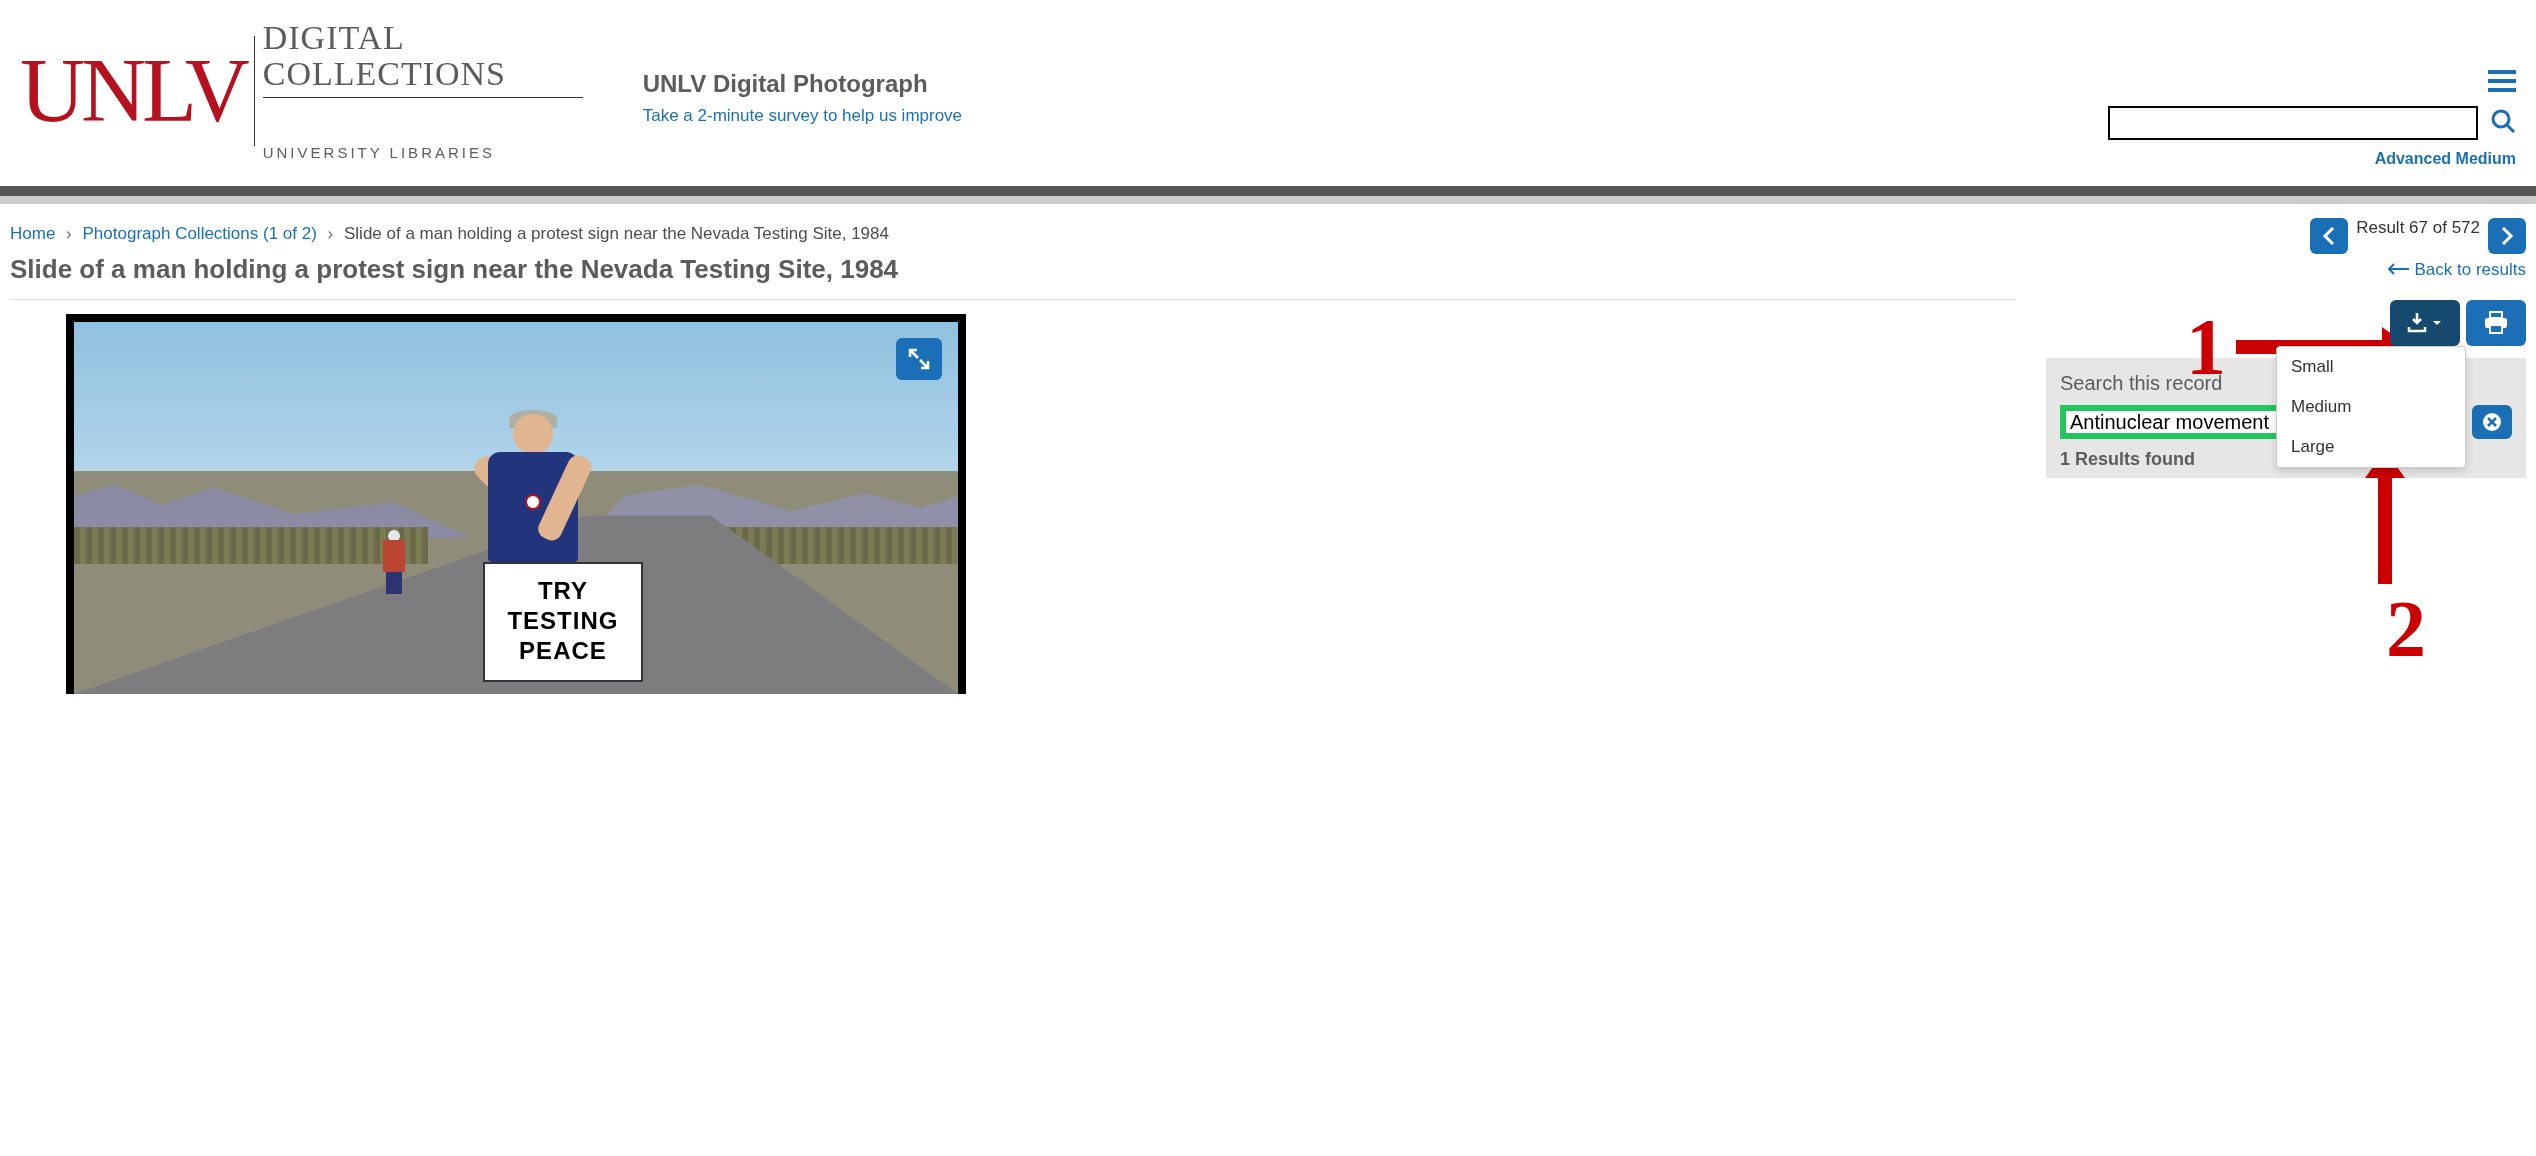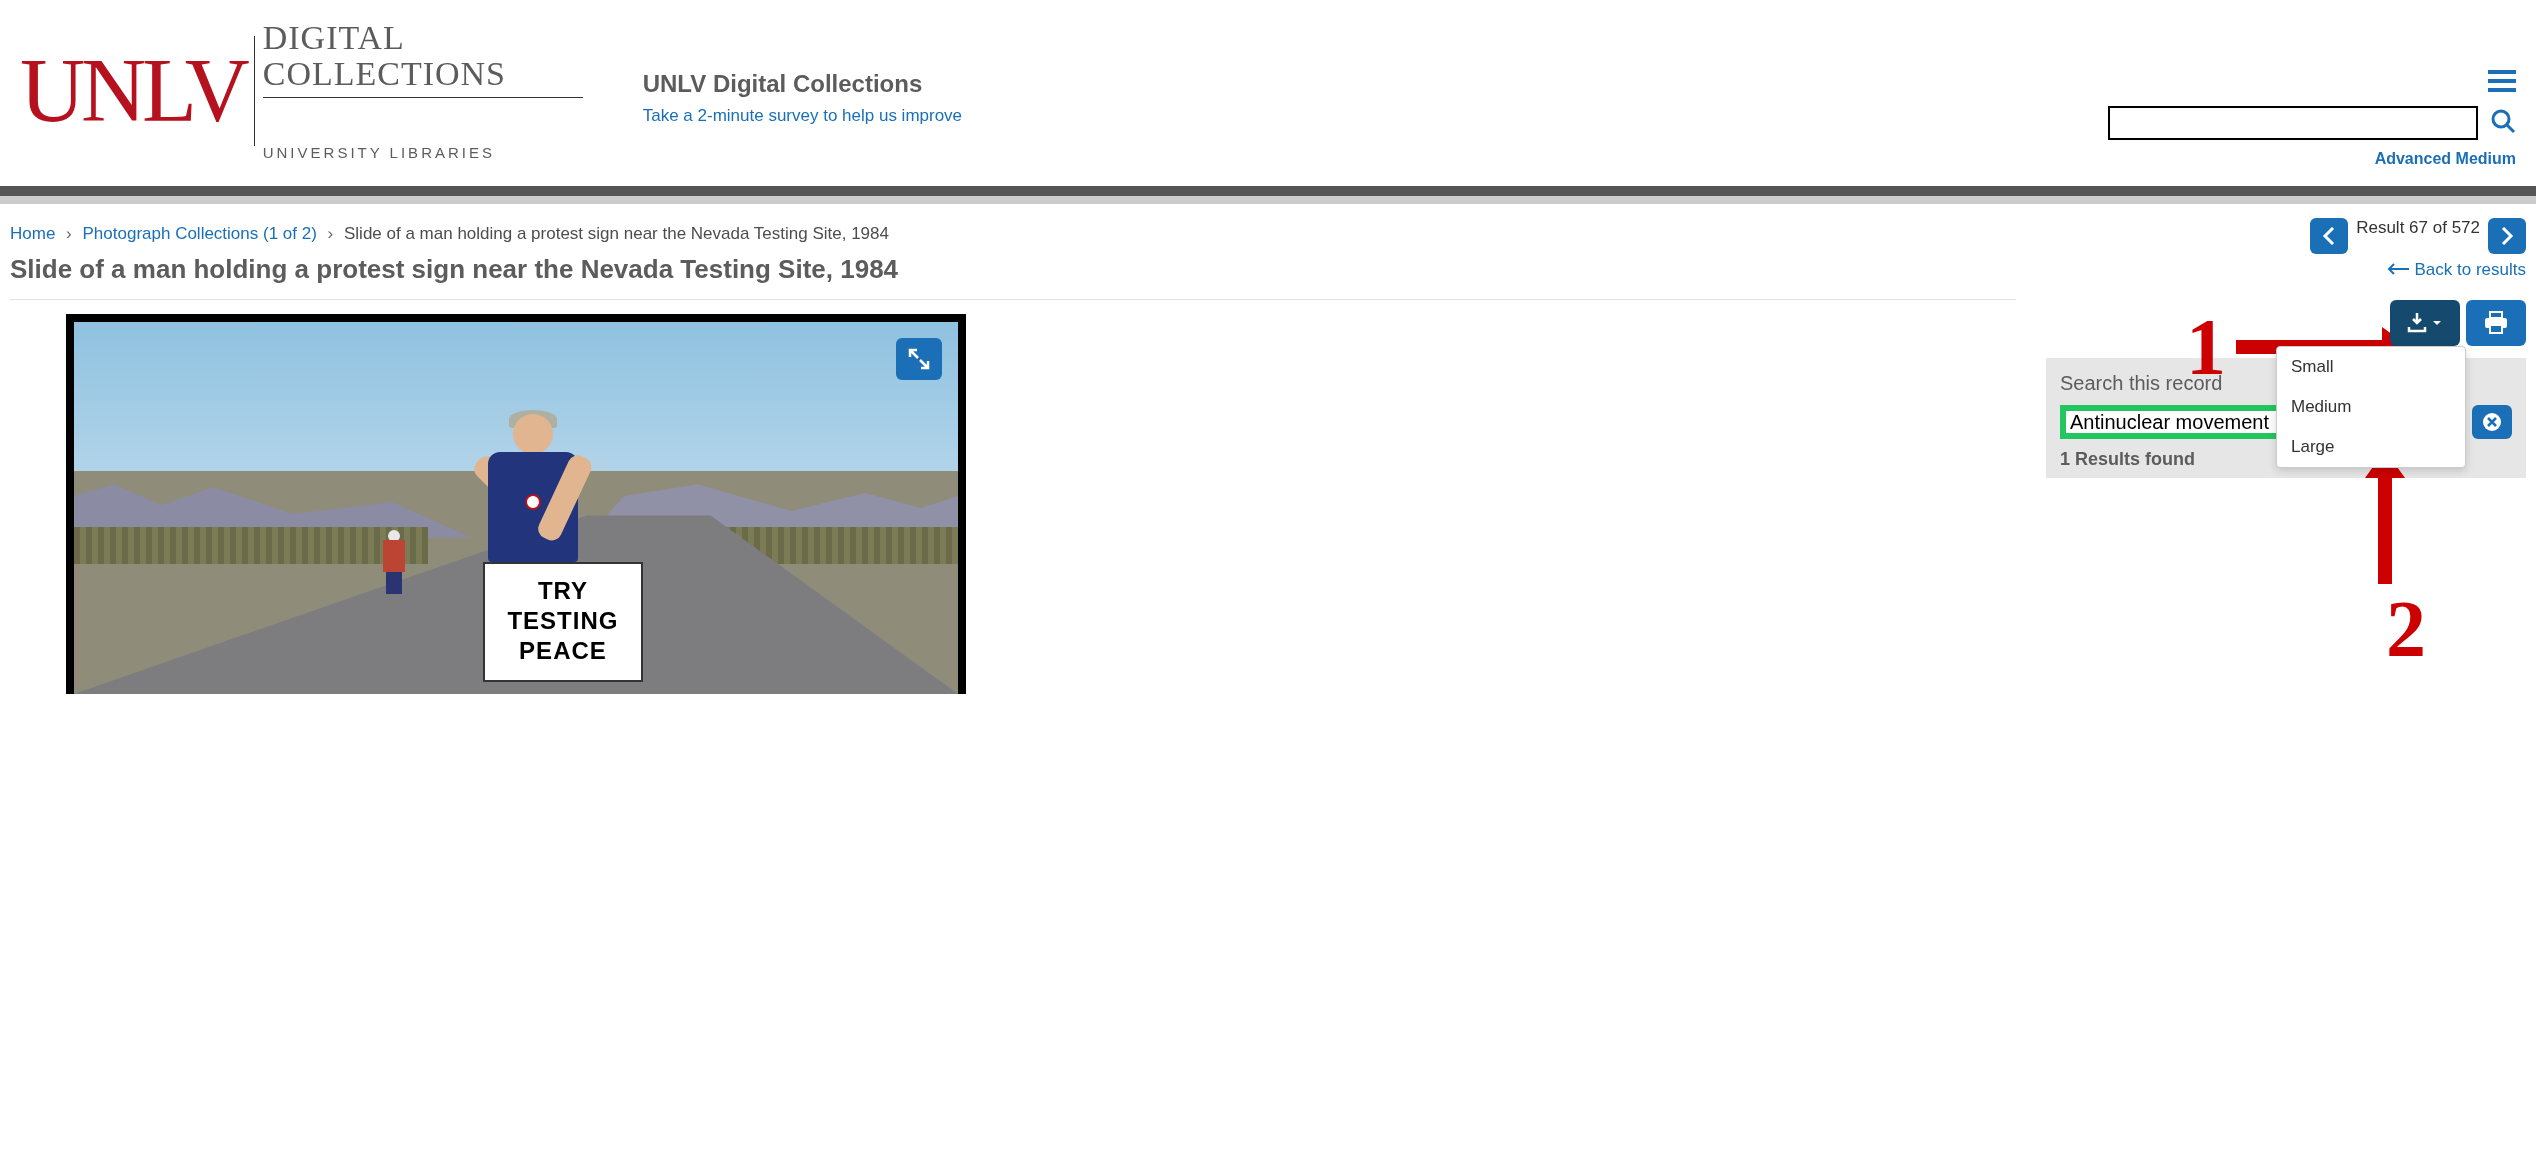--- a/index.html
+++ b/index.html
@@ -288,21 +288,21 @@
     <div class="logo-divider"></div>
     <div class="digcol">
       <div class="digcol-main">DIGITAL</div>
       <div class="digcol-main">COLLECTIONS</div>
       <hr class="digcol-hr">
       <div class="digcol-sub">UNIVERSITY LIBRARIES</div>
     </div>
   </div>
 
   <div class="site-title-block">
-    <div class="site-title">UNLV Digital Collections</div>
+    <div class="site-title">UNLV Digital Photograph</div>
     <a href="#" class="survey-link">Take a 2-minute survey to help us improve</a>
   </div>
 
   <div class="right-header">
     <div class="menu-bars">
       <svg width="28" height="22" viewBox="0 0 28 22">
           <rect width="28" height="4" fill="#1a6fb6"></rect>
           <rect y="9" width="28" height="4" fill="#1a6fb6"></rect>
           <rect y="18" width="28" height="4" fill="#1a6fb6"></rect>
         </svg>

